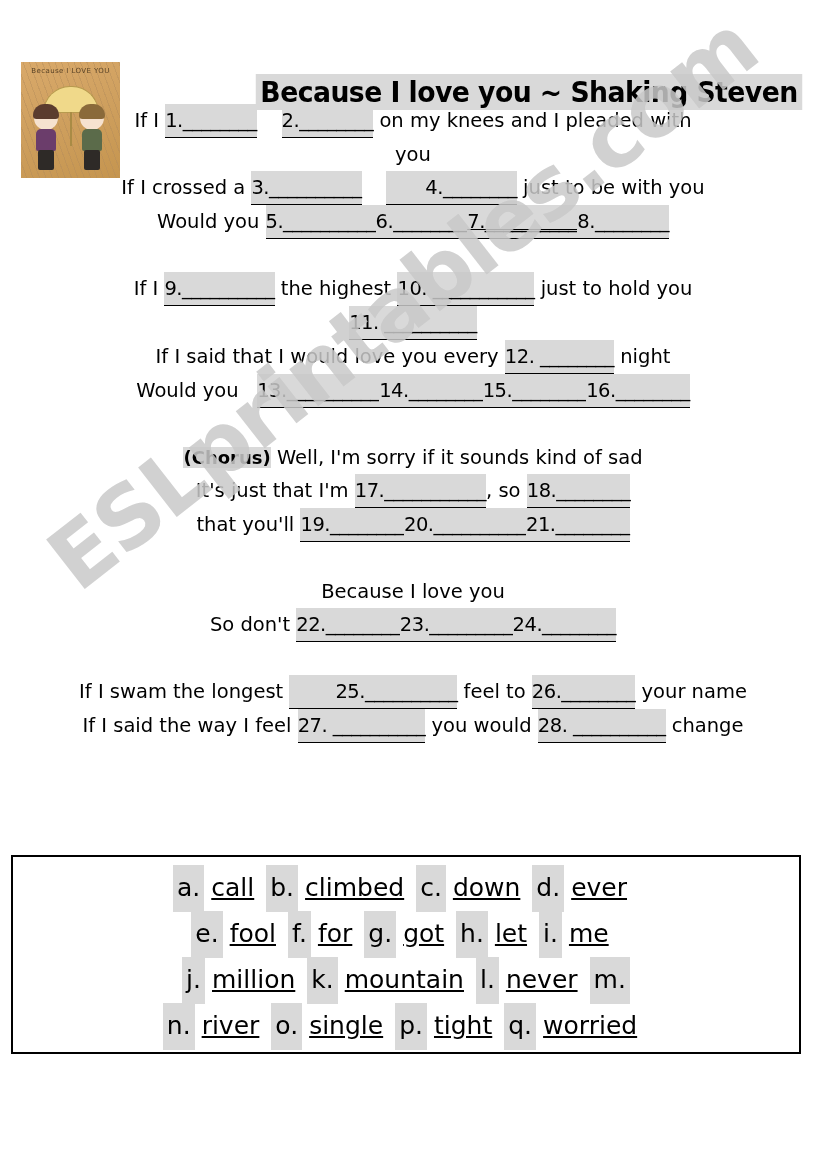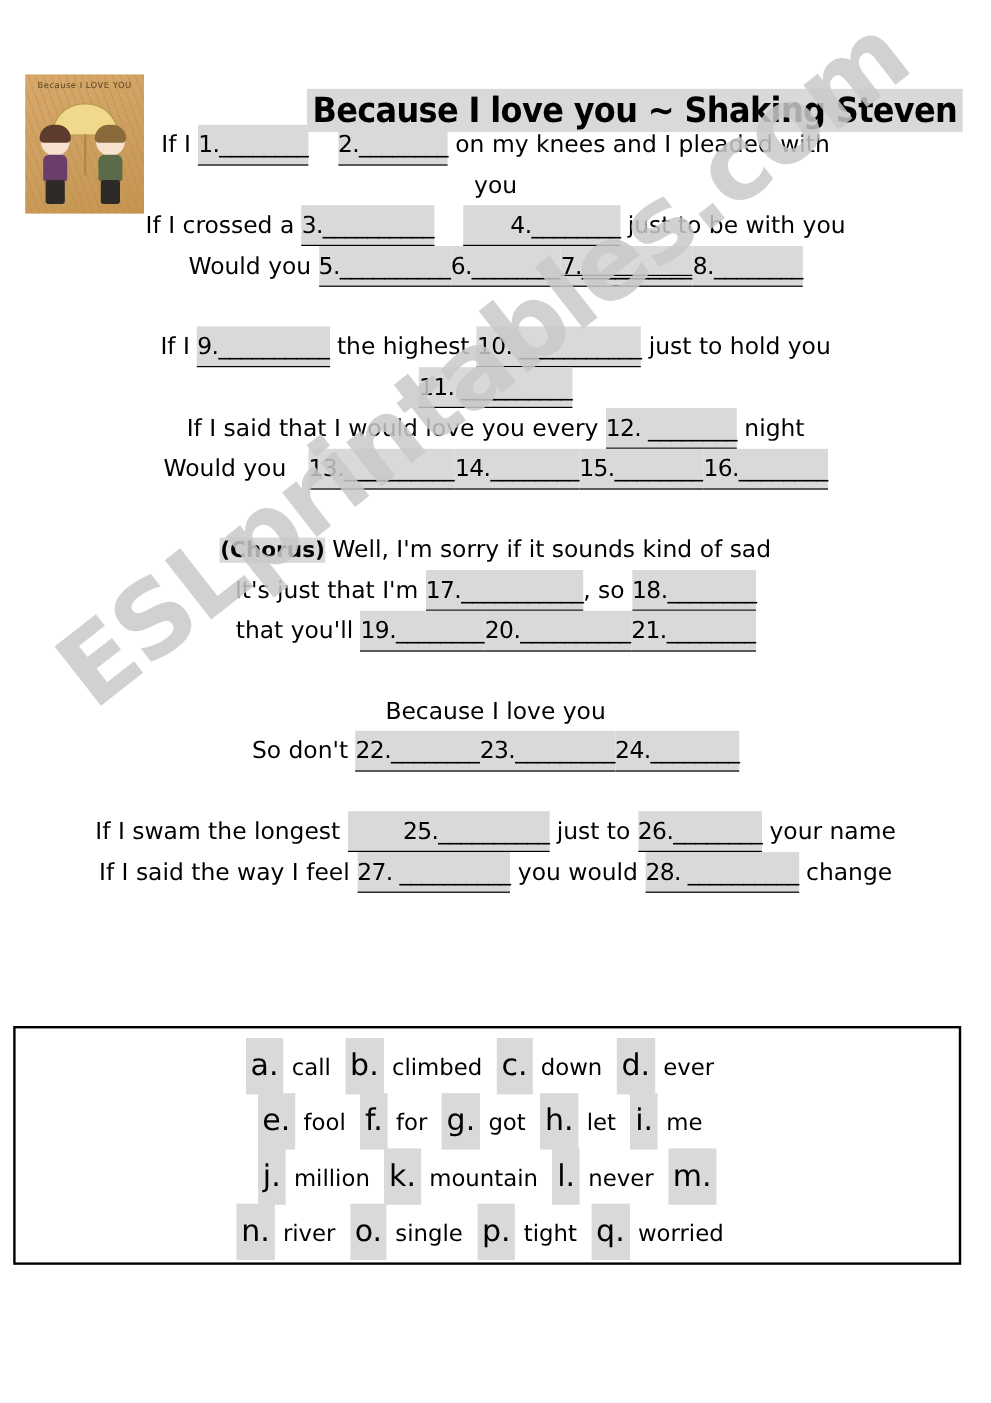--- a/index.html
+++ b/index.html
@@ -228,21 +228,22 @@
     align-items: baseline;
     white-space: nowrap;
   }
   .wb-letter {
     background: #d9d9d9;
     padding: 1px 4px 2px 4px;
     font-size: 25px;
   }
   .wb-word {
     padding: 0 12px 0 7px;
-    font-size: 19px;
+    font-size: 25px;
+    text-decoration: underline;
   }
 </style>
 </head>
 <body>
 
 <div id="page">
 
   <div class="cover">
     <div class="rain"></div>
     <div class="cover-caption">Because I LOVE YOU</div>
@@ -294,21 +295,21 @@
 
     <div class="line"><span>that you'll </span><span class="blank" style="letter-spacing: -0.5px;">19.________</span><span class="blank" style="letter-spacing: -0.5px;">20.__________</span><span class="blank" style="letter-spacing: -0.5px;">21.________</span></div>
 
     <div class="spacer"></div>
 
     <div class="line"><span>Because I love you</span></div>
     <div class="line"><span>So don't </span><span class="blank" style="letter-spacing: -0.5px;">22.________</span><span class="blank" style="letter-spacing: -0.5px;">23._________</span><span class="blank" style="letter-spacing: -0.5px;">24.________</span></div>
 
     <div class="spacer"></div>
 
-    <div class="line"><span>If I swam the longest </span><span class="blank" style="letter-spacing: -0.5px; padding-left: 46px;">25.__________</span><span> just to </span><span class="blank" style="letter-spacing: -0.5px;">26.________</span><span> your name</span></div>
+    <div class="line"><span>If I swam the longest </span><span class="blank" style="letter-spacing: -0.5px; padding-left: 46px;">25.__________</span><span> feel to </span><span class="blank" style="letter-spacing: -0.5px;">26.________</span><span> your name</span></div>
 
     <div class="line"><span>If I said the way I feel </span><span class="blank" style="letter-spacing: -0.5px;">27. __________</span><span> you would </span><span class="blank" style="letter-spacing: -0.5px;">28. __________</span><span> change</span></div>
 
   </div>
 
   <div class="watermark">ESLprintables.com</div>
 
   <div class="wordbank" id="wordbank">
       <div class="wb-row">
         <span class="wb-item">

